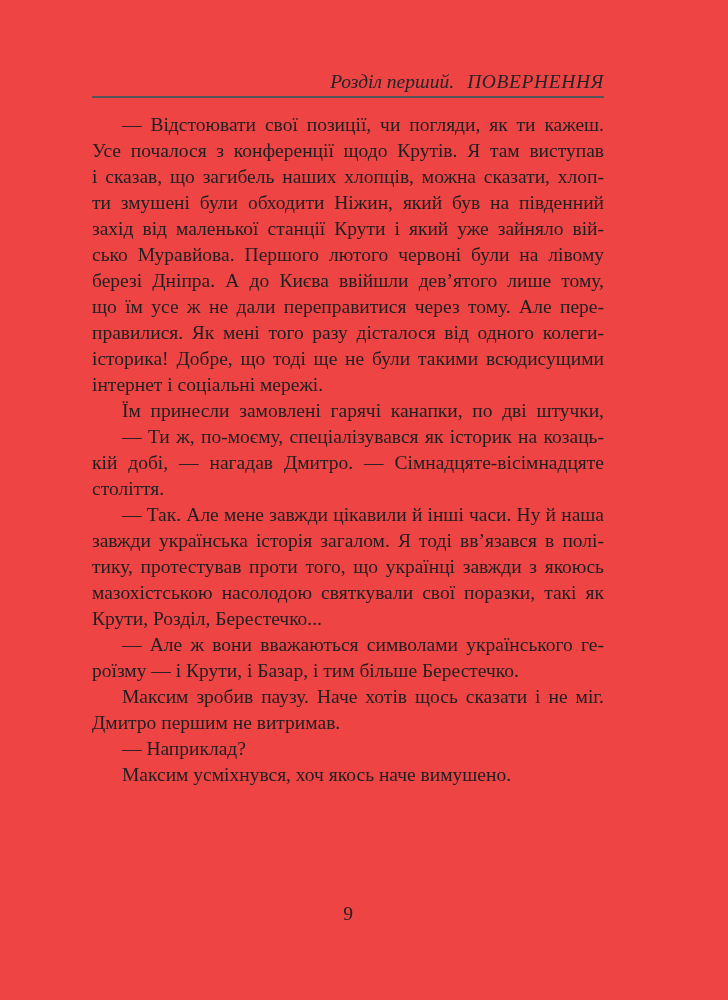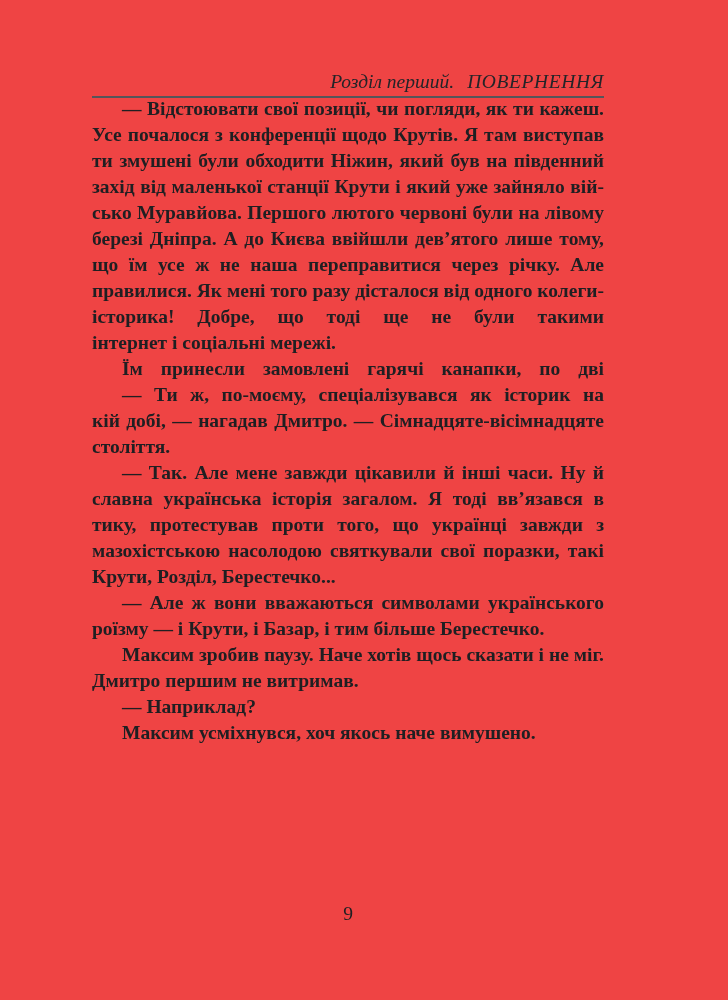--- a/index.html
+++ b/index.html
@@ -35,26 +35,25 @@
   .header-rule {
     position: absolute;
     top: 96px;
     left: 92px;
     width: 512px;
     height: 2px;
     background: #55555a;
   }
   .body-text {
     position: absolute;
-    top: 96px;
+    top: 112px;
     left: 92px;
     width: 512px;
     font-size: 19.5px;
     line-height: 26px;
-    font-weight: bold;
   }
   .line {
     height: 26px;
     overflow: hidden;
     text-align: justify;
     text-align-last: left;
   }
   .line.full {
     text-align-last: justify;
   }
@@ -79,34 +78,35 @@
 
   <div class="running-header">
     <span class="chapter-label">Розділ перший.</span><span class="chapter-title">ПОВЕРНЕННЯ</span>
   </div>
 
   <div class="header-rule"></div>
 
   <div class="body-text">
     <div class="line indent full">— Відстоювати свої позиції, чи погляди, як ти кажеш.</div>
     <div class="line full">Усе почалося з конференції щодо Крутів. Я там виступав</div>
+    <div class="line full">і сказав, що загибель наших хлопців, можна сказати, хлоп-</div>
     <div class="line full">ти змушені були обходити Ніжин, який був на південний</div>
     <div class="line full">захід від маленької станції Крути і який уже зайняло вій-</div>
     <div class="line full">сько Муравйова. Першого лютого червоні були на лівому</div>
     <div class="line full">березі Дніпра. А до Києва ввійшли дев’ятого лише тому,</div>
-    <div class="line full">що їм усе ж не наша переправитися через річку. Але пере-</div>
+    <div class="line full">що їм усе ж не дали переправитися через тому. Але пере-</div>
     <div class="line full">правилися. Як мені того разу дісталося від одного колеги-</div>
     <div class="line full">історика! Добре, що тоді ще не були такими всюдисущими</div>
     <div class="line">інтернет і соціальні мережі.</div>
     <div class="line indent full">Їм принесли замовлені гарячі канапки, по дві штучки,</div>
     <div class="line indent full">— Ти ж, по-моєму, спеціалізувався як історик на козаць-</div>
     <div class="line full">кій добі, — нагадав Дмитро. — Сімнадцяте-вісімнадцяте</div>
     <div class="line">століття.</div>
     <div class="line indent full">— Так. Але мене завжди цікавили й інші часи. Ну й наша</div>
-    <div class="line full">славна українська історія загалом. Я тоді вв’язався в полі-</div>
+    <div class="line full">завжди українська історія загалом. Я тоді вв’язався в полі-</div>
     <div class="line full">тику, протестував проти того, що українці завжди з якоюсь</div>
     <div class="line full">мазохістською насолодою святкували свої поразки, такі як</div>
     <div class="line">Крути, Розділ, Берестечко...</div>
     <div class="line indent full">— Але ж вони вважаються символами українського ге-</div>
     <div class="line">роїзму — і Крути, і Базар, і тим більше Берестечко.</div>
     <div class="line indent full">Максим зробив паузу. Наче хотів щось сказати і не міг.</div>
     <div class="line">Дмитро першим не витримав.</div>
     <div class="line indent">— Наприклад?</div>
     <div class="line indent">Максим усміхнувся, хоч якось наче вимушено.</div>
   </div>

